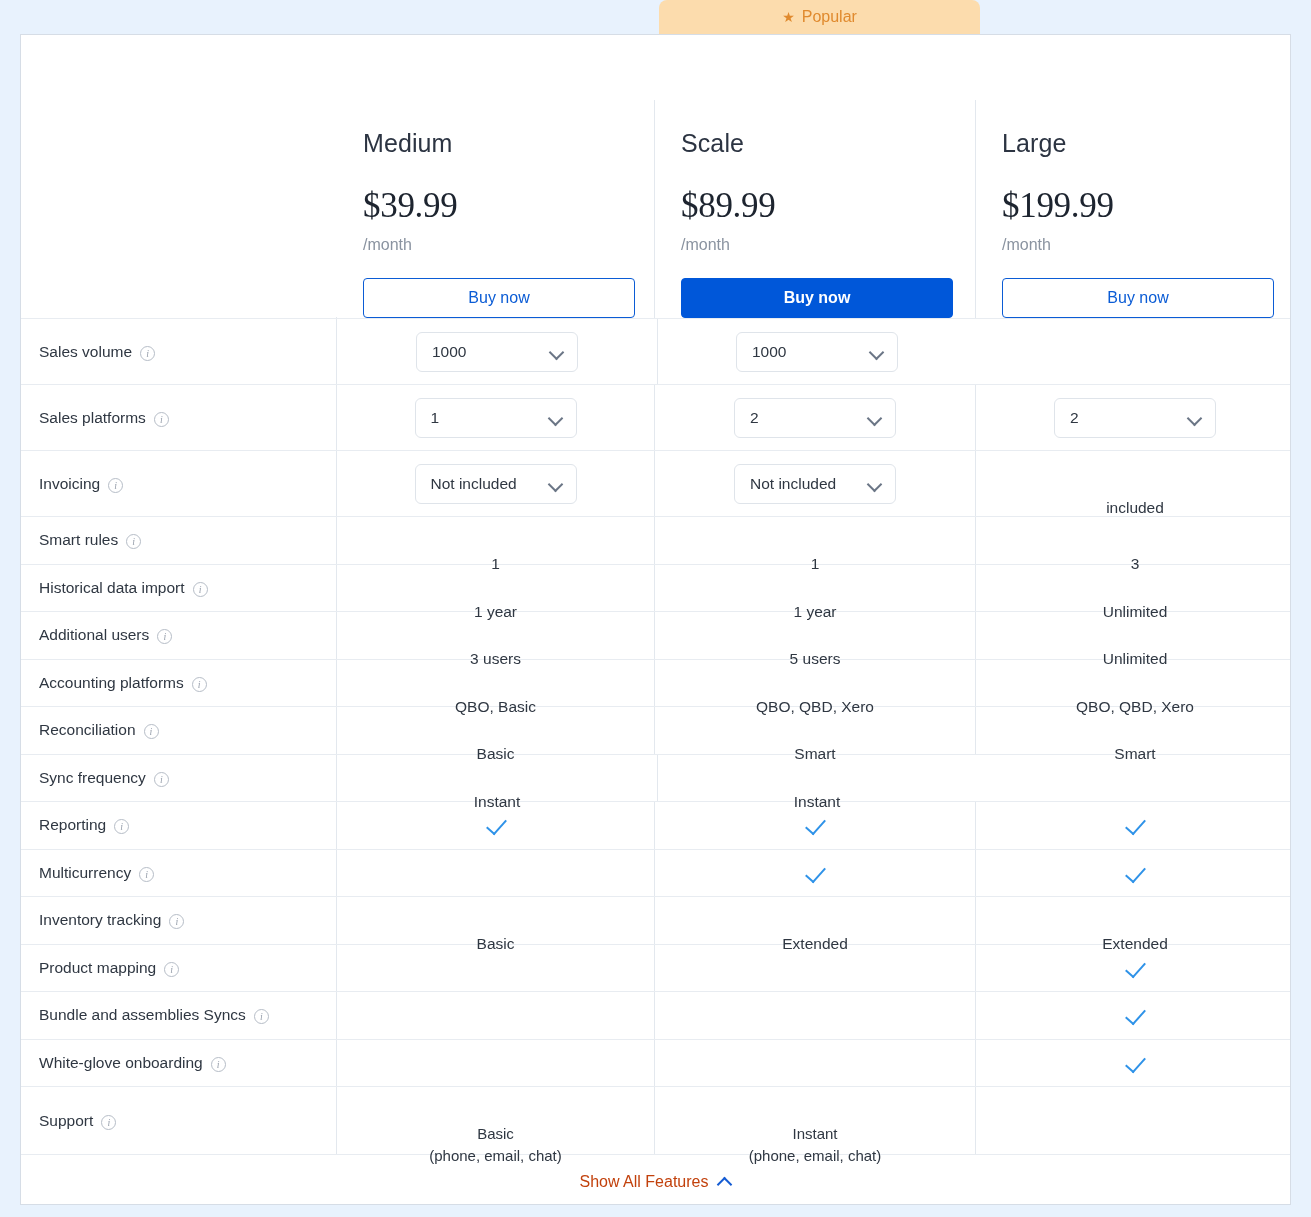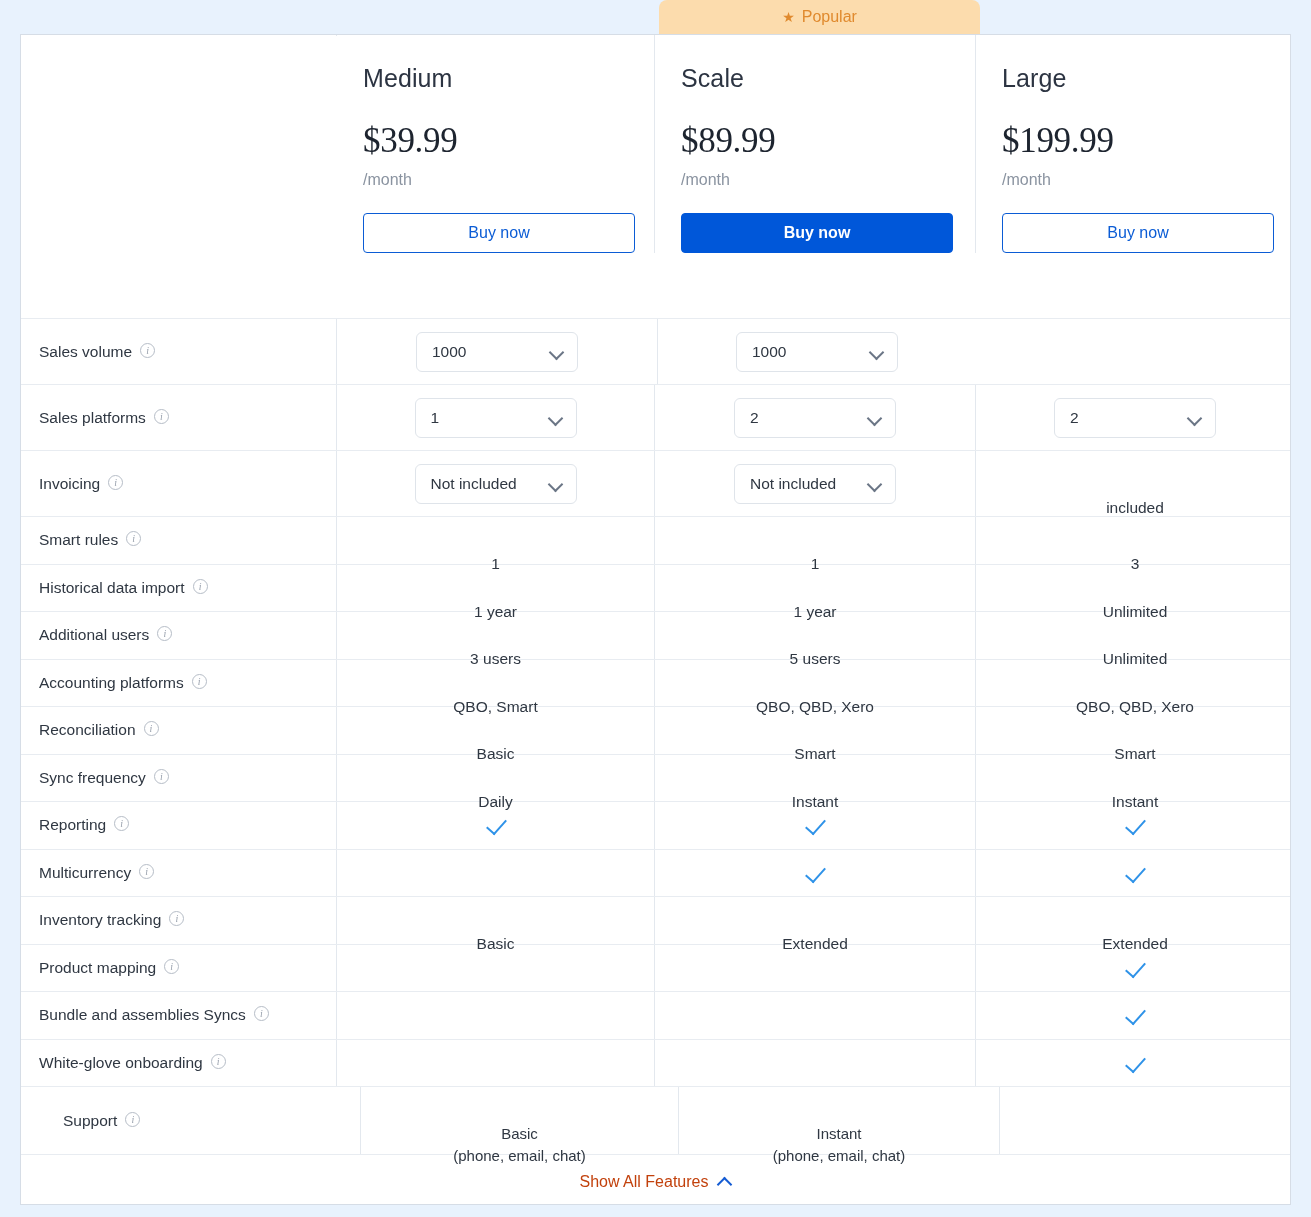--- a/index.html
+++ b/index.html
@@ -42,29 +42,29 @@
     left: 20px;
     top: 34px;
     width: 1271px;
     height: 1171px;
     background: #ffffff;
     border: 1px solid #d6dde6;
     border-top: 1px solid #d6dde6;
   }
 
   .row { display: flex; width: 100%; border-bottom: 1px solid #e8ecf1; }
-  .row:last-child { border-bottom: none; padding-left: 24px; }
+  .row:last-child { border-bottom: none; }
 
   .c-feature { width: 316px; flex: 0 0 316px; border-right: 1px solid #e3e8ee; display: flex; align-items: center; padding: 0 18px; }
   .c-plan    { width: 318px; flex: 0 0 318px; border-right: 1px solid #e3e8ee; display: flex; align-items: center; justify-content: center; }
   .c-plan.last { border-right: none; width: 318px; flex: 0 0 318px; }
   .c-plan.popular { width: 321px; flex: 0 0 321px; }
 
   
-  .header-row { height: 284px; align-items: flex-start; }
+  .header-row { height: 284px; align-items: flex-end; }
   .header-row .c-feature { background: #fff; }
   .header-cell {
     display: flex;
     flex-direction: column;
     align-items: flex-start;
     justify-content: flex-start;
     padding: 29px 26px 0 26px;
     width: 100%;
     height: 100%;
   }
@@ -107,21 +107,21 @@
     border-color: #0057d9;
     color: #ffffff;
     font-weight: 700;
   }
 
   
   .feat-label {
     font-size: 15.5px;
     color: #2f3742;
     display: flex;
-    align-items: flex-start;
+    align-items: flex-end;
     gap: 8px;
     white-space: nowrap;
   }
   .info-icon {
     width: 15px; height: 15px;
     flex: 0 0 15px;
     border-radius: 50%;
     border: 1px solid #b6bdc7;
     color: #99a1ad;
     font-size: 10px;
@@ -392,21 +392,21 @@
           </div>
         </div>
         <div class="row r-h48">
           <div class="c-feature">
             <div class="feat-label">
               <span>Accounting platforms</span>
               <span class="info-icon">i</span>
             </div>
           </div>
           <div class="c-plan">
-            <div class="cell-val">QBO, Smart</div>
+            <div class="cell-val">QBO, Basic</div>
           </div>
           <div class="c-plan popular">
             <div class="cell-val">QBO, QBD, Xero</div>
           </div>
           <div class="c-plan last">
             <div class="cell-val">QBO, QBD, Xero</div>
           </div>
         </div>
         <div class="row r-h48">
           <div class="c-feature">
@@ -424,23 +424,20 @@
           <div class="c-plan last">
             <div class="cell-val">Smart</div>
           </div>
         </div>
         <div class="row r-h48">
           <div class="c-feature">
             <div class="feat-label">
               <span>Sync frequency</span>
               <span class="info-icon">i</span>
             </div>
-          </div>
-          <div class="c-plan">
-            <div class="cell-val">Daily</div>
           </div>
           <div class="c-plan popular">
             <div class="cell-val">Instant</div>
           </div>
           <div class="c-plan last">
             <div class="cell-val">Instant</div>
           </div>
         </div>
         <div class="row r-h48">
           <div class="c-feature">

